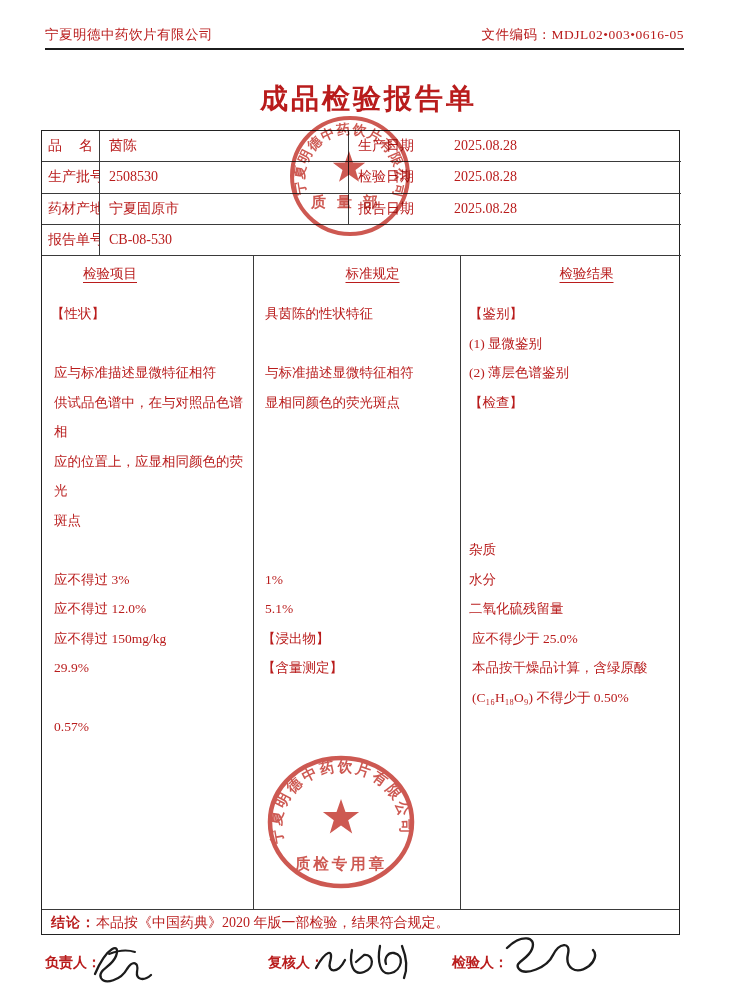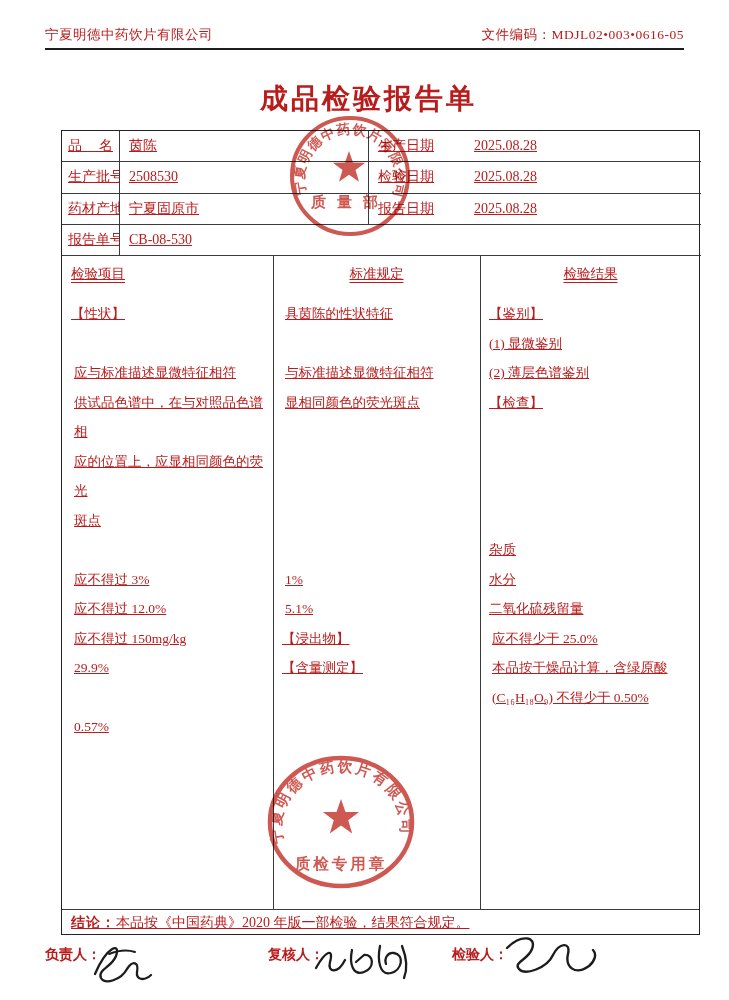--- a/index.html
+++ b/index.html
@@ -15,58 +15,57 @@
     display:flex; justify-content:space-between; align-items:flex-end;
     font-size:13.5px; letter-spacing:.5px; padding-bottom:4px;
     border-bottom:2px solid #1c1c1c;
   }
   .doc-title {
     position:absolute; left:4px; top:80px; width:729px; text-align:center;
     font-size:28px; font-weight:bold; letter-spacing:3px;
   }
   
   .report-table {
-    position:absolute; left:61px; top:130px; width:639px; height:805px;
+    position:absolute; left:41px; top:130px; width:639px; height:805px;
     border:1px solid #222;
-    text-decoration:underline;
   }
   
   .info-grid {
     display:grid; grid-template-columns:58px 249px 96px 236px;
     grid-auto-rows:31.25px; font-size:14px;
   }
   .info-grid > div { line-height:30px; white-space:nowrap; overflow:hidden; }
   .cell-b { border-bottom:1px solid #3a3a3a; }
   .cell-r { border-right:1px solid #3a3a3a; }
   .lbl  { text-align:justify; text-align-last:justify; padding:0 6px; }
   .val  { padding-left:9px; }
   .lbl2 { padding-left:9px; }
   .val2 { padding-left:9px; }
   
   .main-section { position:relative; width:100%; height:653px; font-size:13.5px; }
   .vline { position:absolute; top:0; bottom:0; width:1px; background:#3a3a3a; }
   .vl-1 { left:211px; } .vl-2 { left:418px; }
   .main-header { display:grid; grid-template-columns:211px 207px 221px; height:34px; }
   .main-header > div { line-height:36px; }
-  .main-header span { text-decoration:underline; text-underline-offset:4px; }
+  .main-header span { text-decoration:underline; text-underline-offset:4px;margin-left:32px; }
   .mh-item { padding-left:9px; } .mh-mid,.mh-res { text-align:center; }
   .main-body { display:grid; grid-template-columns:211px 207px 221px; padding-top:9px; }
   .main-body > div {
     line-height:29.5px; white-space:pre-line; overflow:hidden;
   }
   .c-item { padding-left:9px; } .c-std { padding-left:12px; } .c-res { padding-left:12px; }
   
   .conclusion-row {
     position:relative; height:27px; border-top:1px solid #3a3a3a;
     font-size:14px; line-height:26px; padding-left:9px; white-space:nowrap;
   }
   .conclusion-row b { letter-spacing:1px; }
   
   .sign-row { position:absolute; left:0; top:938px; width:729px; height:60px; font-size:14px; }
-  .sign-group { position:absolute; top:8px; font-weight:bold; }
+  .sign-group { position:absolute; top:16px; font-weight:bold; }
   .sg-1 { left:45px; } .sg-2 { left:268px; } .sg-3 { left:452px; }
   .sig-svg { position:absolute; pointer-events:none; }
   .sig-1 { left:85px;  top:-4px; } .sig-2 { left:308px; top:-10px; } .sig-3 { left:495px; top:-12px; }
   
   .stamp { position:absolute; pointer-events:none; mix-blend-mode:multiply; opacity:.85; }
   .stamp-top    { left:286px; top:112px; }
   .stamp-bottom { left:263px; top:752px; }
   .stamp text { font-family:"Liberation Serif","DejaVu Serif",serif; font-weight:bold; }
 </style>
 </head>

